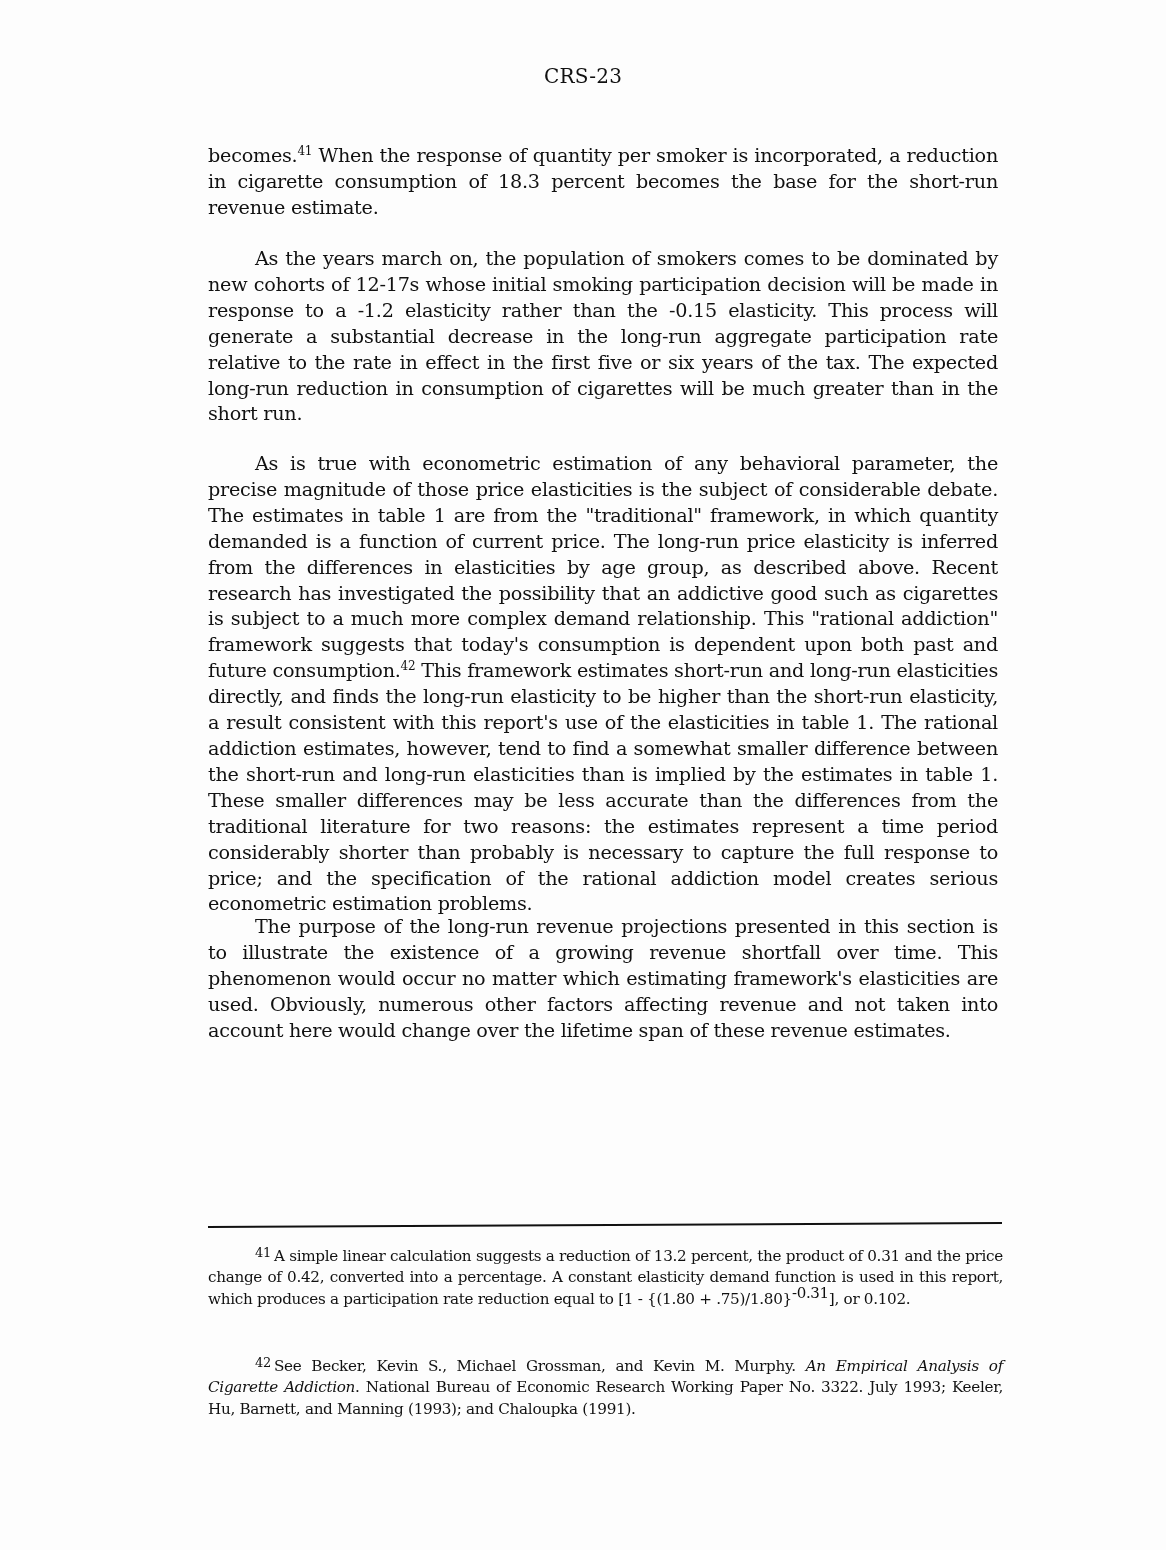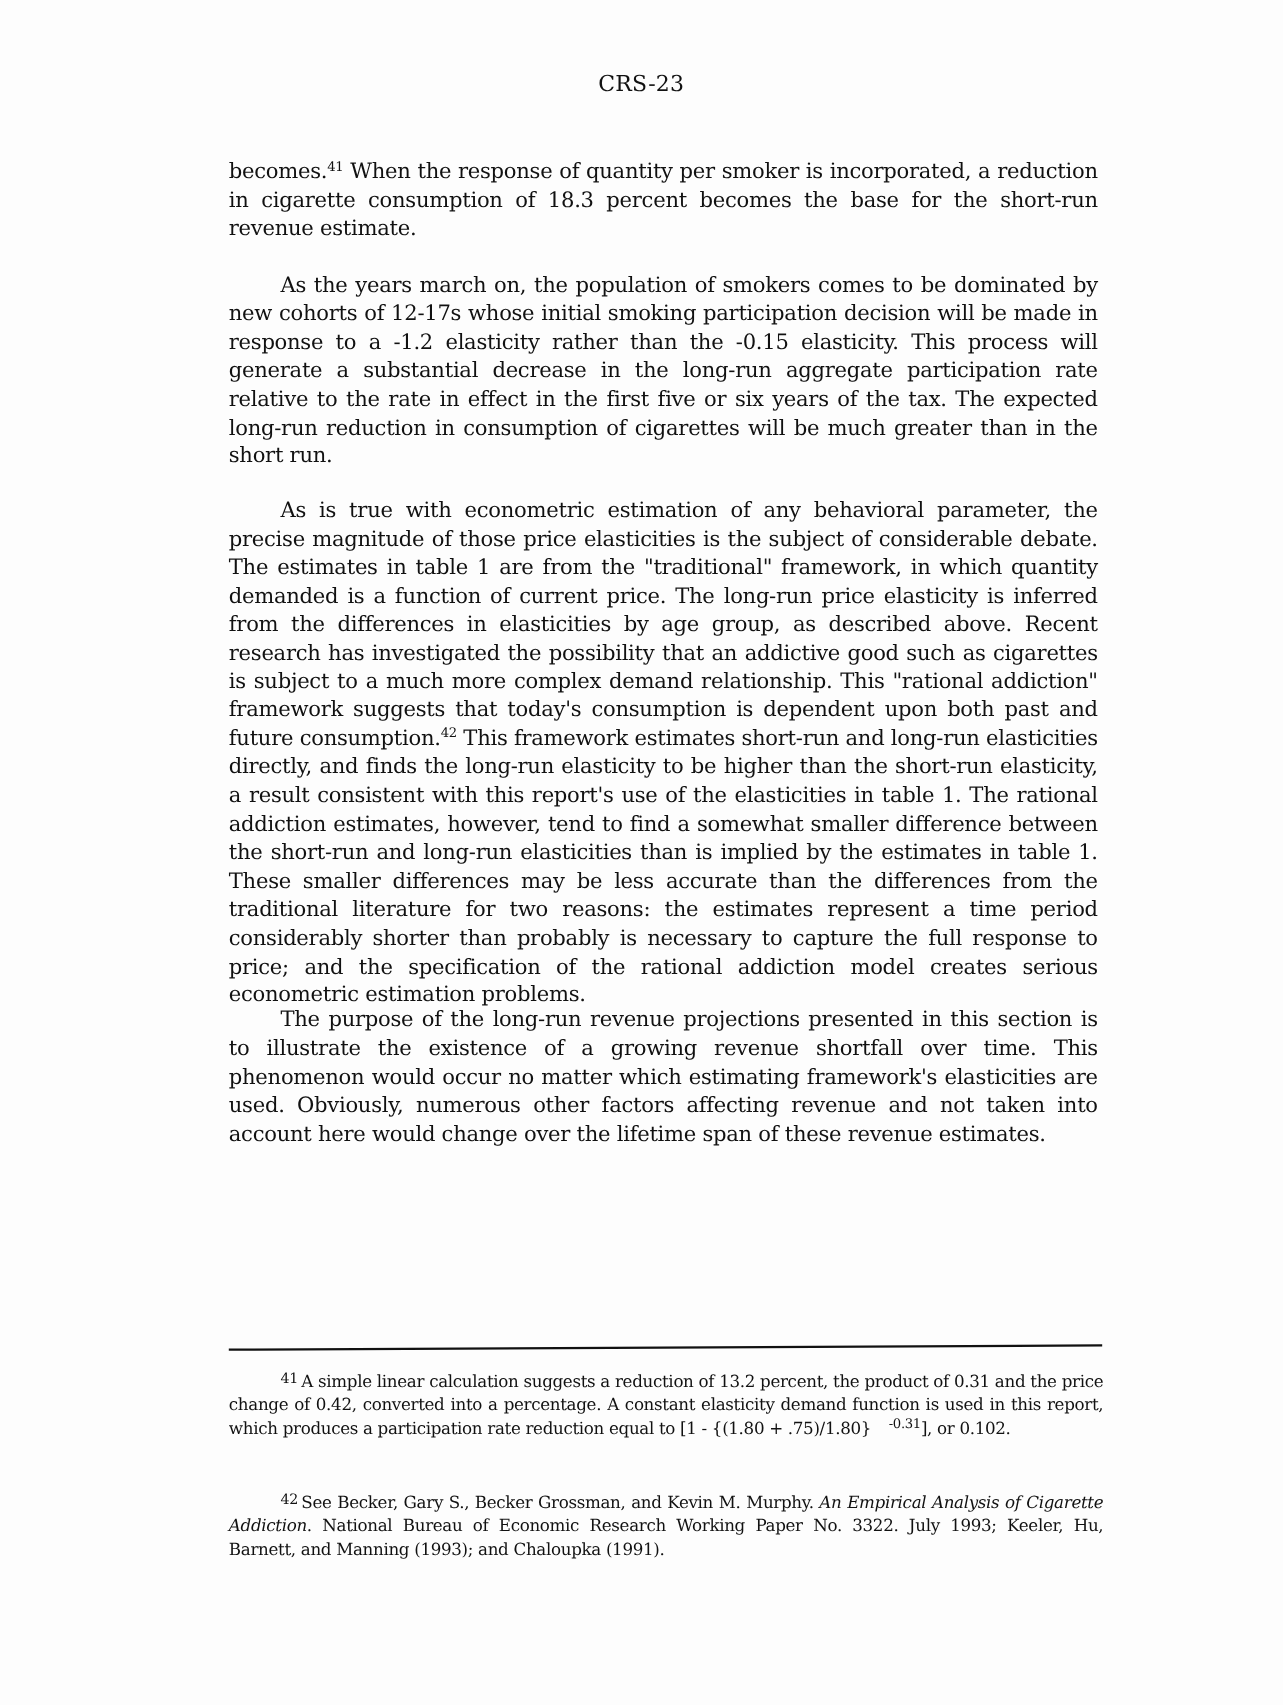--- a/index.html
+++ b/index.html
@@ -68,37 +68,36 @@
     }
     .footnote .fn-mark {
       font-size: 13px;
       vertical-align: 4px;
       line-height: 0;
       margin-right: 3px;
     }
     #fn41 { top: 1246px; }
     #fn42 { top: 1356px; }
     .fn-sup {
-      font-size: 12px;
+      font-size: 15px;
       vertical-align: 6px;
       line-height: 0;
-      margin-left: 16px;
     }
     em { font-style: italic; }
   </style>
 </head>
 <body>
 
 <div class="page-header">CRS-23</div>
 
 <p id="p1" class="body-text"><span>becomes.</span><sup>41</sup><span>  When the response of quantity per smoker is incorporated, a reduction in cigarette consumption of 18.3 percent becomes the base for the short-run revenue estimate.</span></p>
 
 <p id="p2" class="body-text indent">As the years march on, the population of smokers comes to be dominated by new cohorts of 12-17s whose initial smoking participation decision will be made in response to a -1.2 elasticity rather than the -0.15 elasticity.  This process will generate a substantial decrease in the long-run aggregate participation rate relative to the rate in effect in the first five or six years of the tax.  The expected long-run reduction in consumption of cigarettes will be much greater than in the short run.</p>
 
 <p id="p3" class="body-text indent"><span>As is true with econometric estimation of any behavioral parameter, the precise magnitude of those price elasticities is the subject of considerable debate. The estimates in table 1 are from the "traditional" framework, in which quantity demanded is a function of current price.  The long-run price elasticity is inferred from the differences in elasticities by age group, as described above.  Recent research has investigated the possibility that an addictive good such as cigarettes is subject to a much more complex demand relationship.  This "rational addiction" framework suggests that today's consumption is dependent upon both past and future consumption.</span><sup>42</sup><span>  This framework estimates short-run and long-run elasticities directly, and finds the long-run elasticity to be higher than the short-run elasticity, a result consistent with this report's use of the elasticities in table 1.  The rational addiction estimates, however, tend to find a somewhat smaller difference between the short-run and long-run elasticities than is implied by the estimates in table 1.  These smaller differences may be less accurate than the differences from the traditional literature for two reasons: the estimates represent a time period considerably shorter than probably is necessary to capture the full response to price; and the specification of the rational addiction model creates serious econometric estimation problems.</span></p>
 
 <p id="p4" class="body-text indent">The purpose of the long-run revenue projections presented in this section is to illustrate the existence of a growing revenue shortfall over time.  This phenomenon would occur no matter which estimating framework's elasticities are used.  Obviously, numerous other factors affecting revenue and not taken into account here would change over the lifetime span of these revenue estimates.</p>
 
 <div class="rule"></div>
 
 <p id="fn41" class="footnote"><span class="fn-mark">41</span><span>A simple linear calculation suggests a reduction of 13.2 percent, the product of 0.31 and the price change of 0.42, converted into a percentage.  A constant elasticity demand function is used in this report, which produces a participation rate reduction equal to [1 - {(1.80 + .75)/1.80}</span><span class="fn-sup">-0.31</span><span>], or 0.102.</span></p>
 
-<p id="fn42" class="footnote"><span class="fn-mark">42</span><span>See Becker, Gary S., Becker Grossman, and Kevin M. Murphy.  </span><em>An Empirical Analysis of Cigarette Addiction</em><span>.  National Bureau of Economic Research Working Paper No. 3322.  July 1993; Keeler, Hu, Barnett, and Manning (1993); and Chaloupka (1991).</span></p>
+<p id="fn42" class="footnote"><span class="fn-mark">42</span><span>See Becker, Kevin S., Michael Grossman, and Kevin M. Murphy.  </span><em>An Empirical Analysis of Cigarette Addiction</em><span>.  National Bureau of Economic Research Working Paper No. 3322.  July 1993; Keeler, Hu, Barnett, and Manning (1993); and Chaloupka (1991).</span></p>
 
 </body></html>

